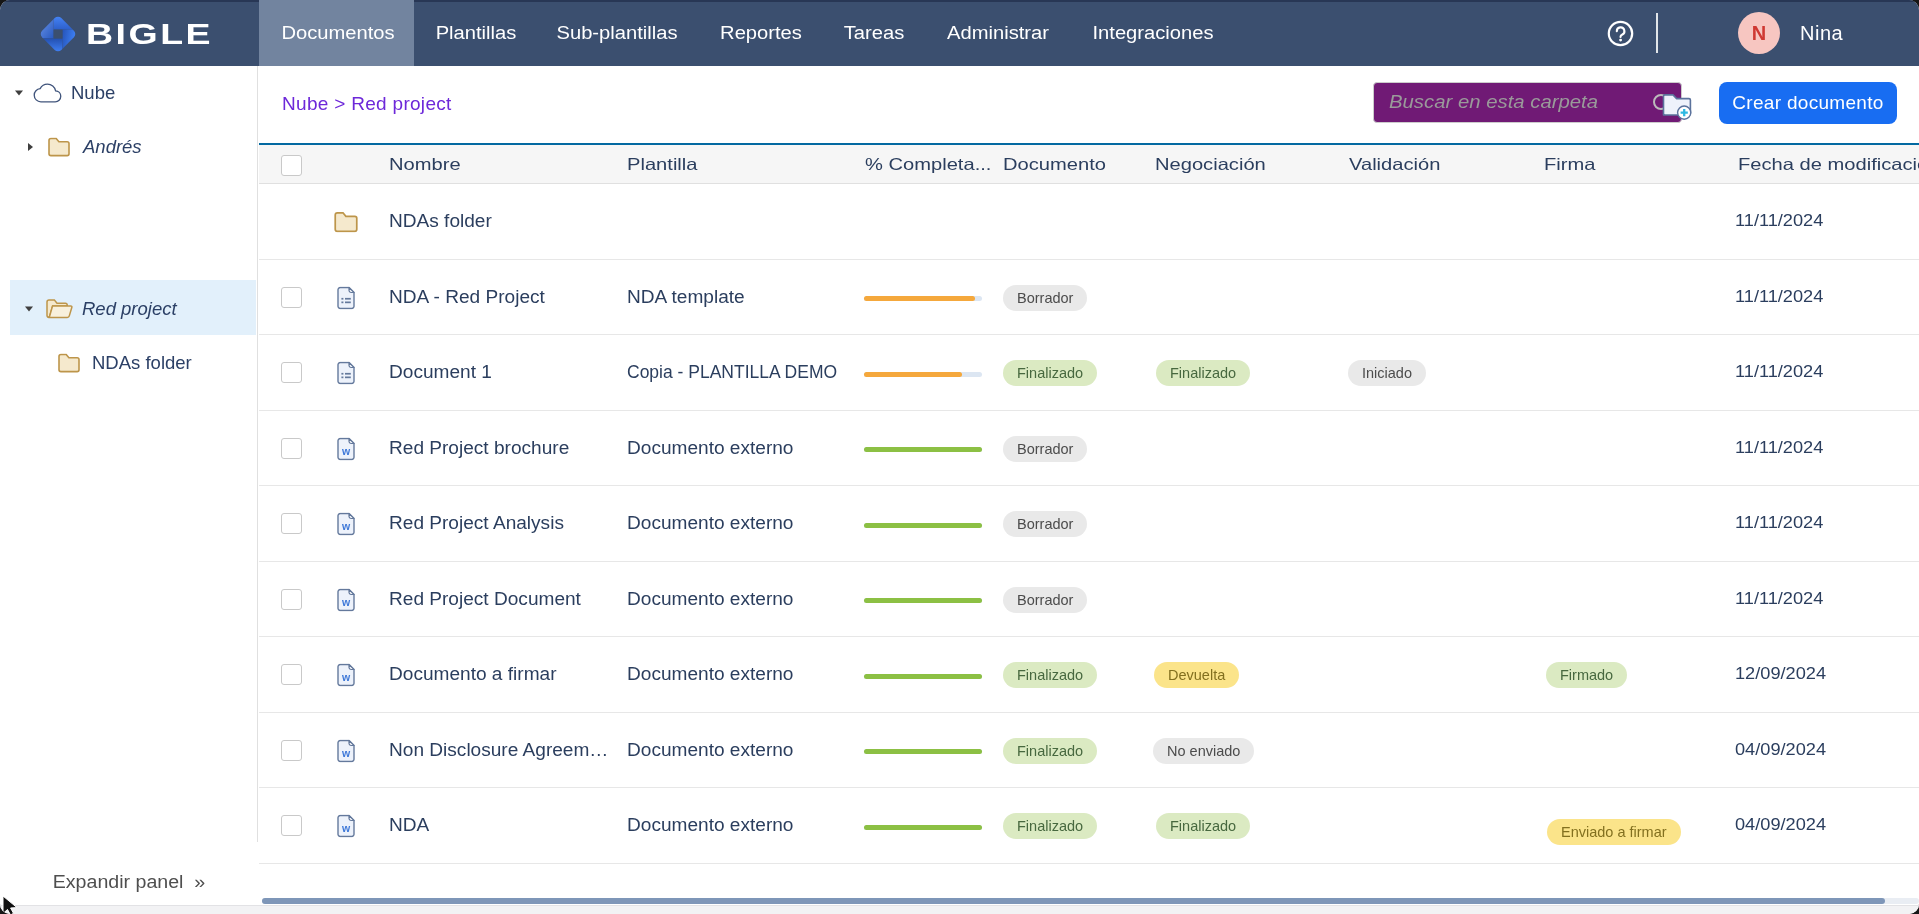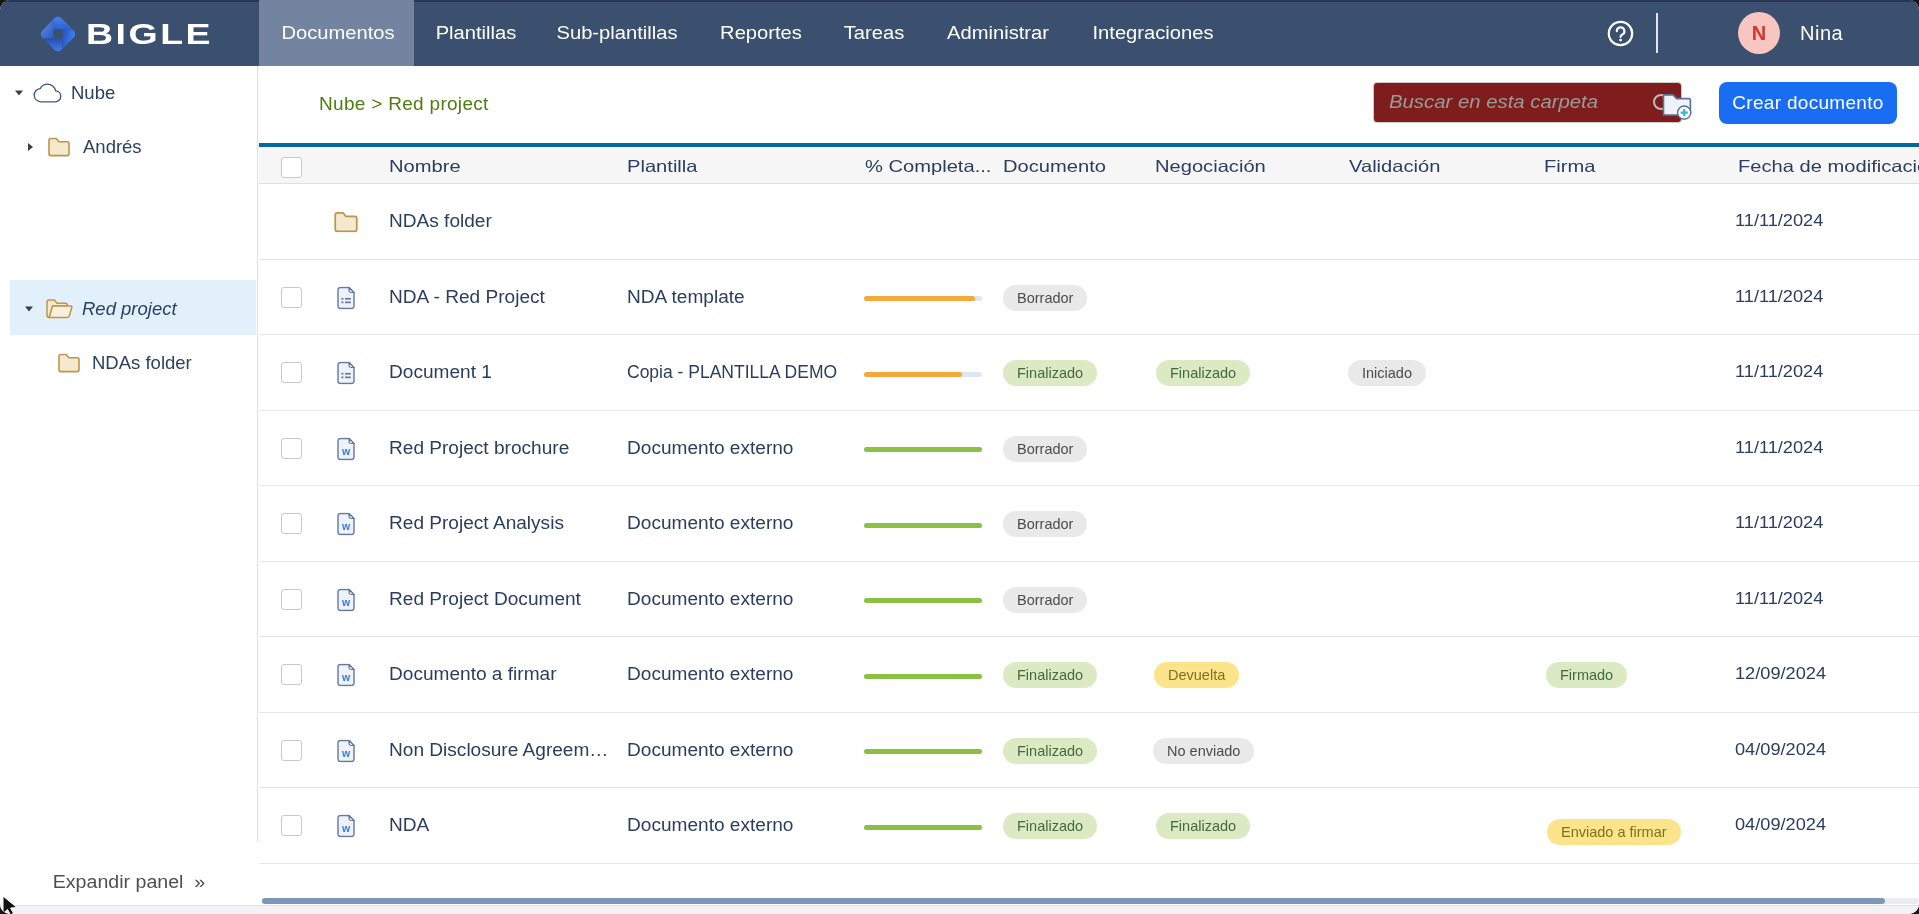--- a/index.html
+++ b/index.html
@@ -23,29 +23,29 @@
 .sel-band { position:absolute; left:10px; top:214px; width:246px; height:55px; background:#e2f0fb; }
 .trow { position:absolute; height:54px; left:0; width:258px; }
 .trow .cart { position:absolute; top:50%; transform:translateY(-50%); width:0; height:0; }
 .cart-r { border-left:5.5px solid #3f3f3f; border-top:4px solid transparent; border-bottom:4px solid transparent; }
 .cart-d { border-top:5.5px solid #3f3f3f; border-left:4px solid transparent; border-right:4px solid transparent; }
 .trow .ticon { position:absolute; top:50%; transform:translateY(-50%); }
 .trow .tlabel { position:absolute; top:50%; transform:translateY(-50%); font-size:18.5px; color:#2c4066; white-space:nowrap; }
 .expand { position:absolute; left:0; top:806px; width:258px; text-align:center; font-size:17.5px; color:#4f4f4f; transform:scaleX(1.12); }
 
 
-.crumb { position:absolute; left:282px; top:93px; font-size:19px; color:#4d7c0f; letter-spacing:0.3px;margin-left:37px; }
-.search { position:absolute; left:1373px; top:82px; width:309px; height:41px; border:1px solid #ccc; border-radius:4px; background:#7f1d1d; }
+.crumb { position:absolute; left:282px; top:93px; font-size:19px; color:#6d28d9; letter-spacing:0.3px; }
+.search { position:absolute; left:1373px; top:82px; width:309px; height:41px; border:1px solid #ccc; border-radius:4px; background:#701a75; }
 .search .ph { position:absolute; left:15px; top:8px; font-size:19px; font-style:italic; color:#9a9a9a; white-space:nowrap; transform:scaleX(1.07); transform-origin:left center; }
 .search svg { position:absolute; right:6px; top:9px; }
 .folderadd { position:absolute; left:1661px; top:90px; }
 .btn { position:absolute; left:1719px; top:82px; width:178px; height:42px; border-radius:8px; background:#186df2; color:#fff; font-size:19px; letter-spacing:0.3px; text-align:center; line-height:42px; }
 
 
-.thead { position:absolute; left:259px; top:143px; width:1660px; height:41px; background:#f6f6f6; border-top:4px solid #0369a1; border-bottom:1px solid #e0e0e0; }
+.thead { position:absolute; left:259px; top:143px; width:1660px; height:41px; background:#f6f6f6; border-top:2px solid #0369a1; border-bottom:1px solid #e0e0e0; }
 .hlbl { position:absolute; top:0; height:39px; line-height:39px; font-size:16.5px; color:#2b3e5e; white-space:nowrap; transform:scaleX(1.22); transform-origin:left center; }
 .cbx { position:absolute; width:21px; height:21px; border:1.2px solid #c9c9c9; border-radius:3px; background:#fff; }
 .rows { position:absolute; left:259px; top:184px; width:1660px; }
 .row { position:relative; width:1660px; height:75.5px; border-bottom:1px solid #e7e7e7; }
 .row .cbx { left:22px; top:27px; }
 .row .icon { position:absolute; top:calc(50% + 1px); transform:translateY(-50%); }
 .cell { position:absolute; top:50%; transform:translateY(-50%) scaleX(1.09); transform-origin:left center; font-size:17.5px; color:#2b3e5e; white-space:nowrap; }
 .c-name { left:130px; }
 .c-tpl { left:368px; }
 .bar { position:absolute; left:605px; top:50%; margin-top:-0.5px; width:118px; height:5px; border-radius:3px; background:#dce6f2; }
@@ -121,21 +121,21 @@
 
   <div class="sidebar">
     <div class="sel-band"></div>
     <div class="trow" style="top:0;">
       <span class="cart cart-d" style="left:15px;"></span>
       <svg class="ticon" style="left:33px;" width="29" height="21" viewBox="-1 2.5 26 19">
           <path d="M19.35 10.04 A7.49 7.49 0 0 0 12 4 C9.11 4 6.6 5.64 5.35 8.04 A5.994 5.994 0 0 0 0 14 c0 3.31 2.69 6 6 6 h13 c2.76 0 5 -2.24 5 -5 0 -2.64 -2.05 -4.78 -4.65 -4.96 Z" fill="#fff" stroke="#41557c" stroke-width="1.2"></path>
         </svg>
       <span class="tlabel" style="left:71px;">Nube</span>
     </div>
-    <div class="trow" style="top:54px;">
+    <div class="trow" style="top:54px;font-style:italic;">
       <span class="cart cart-r" style="left:28px;"></span>
       <svg class="ticon" style="left:48px;" width="22" height="19.5" viewBox="0 0 22 19.5">
           <path d="M1 3.2 Q1 1.2 3 1.2 L8.2 1.2 L10.9 4.5 L19.2 4.5 Q21 4.5 21 6.3 L21 16.5 Q21 18.4 19.1 18.4 L3 18.4 Q1 18.4 1 16.5 Z" fill="#f5e9cd" stroke="#bd954a" stroke-width="1.6"></path>
         </svg>
       <span class="tlabel" style="left:83px;">Andrés</span>
     </div>
     <div class="trow" style="top:216px;">
       <span class="cart cart-d" style="left:25px;"></span>
       <svg class="ticon" style="left:46px;" width="27" height="20" viewBox="0 0 27 20">
           <path d="M1 3 Q1 1.1 3 1.1 L8.4 1.1 L11 4.2 L19.4 4.2 Q21.2 4.2 21.2 6 L21.2 6.9 L6.6 6.9 L3.3 18.3 Q1 18.2 1 16.4 Z" fill="#f5e9cd" stroke="#bd954a" stroke-width="1.5"></path>

